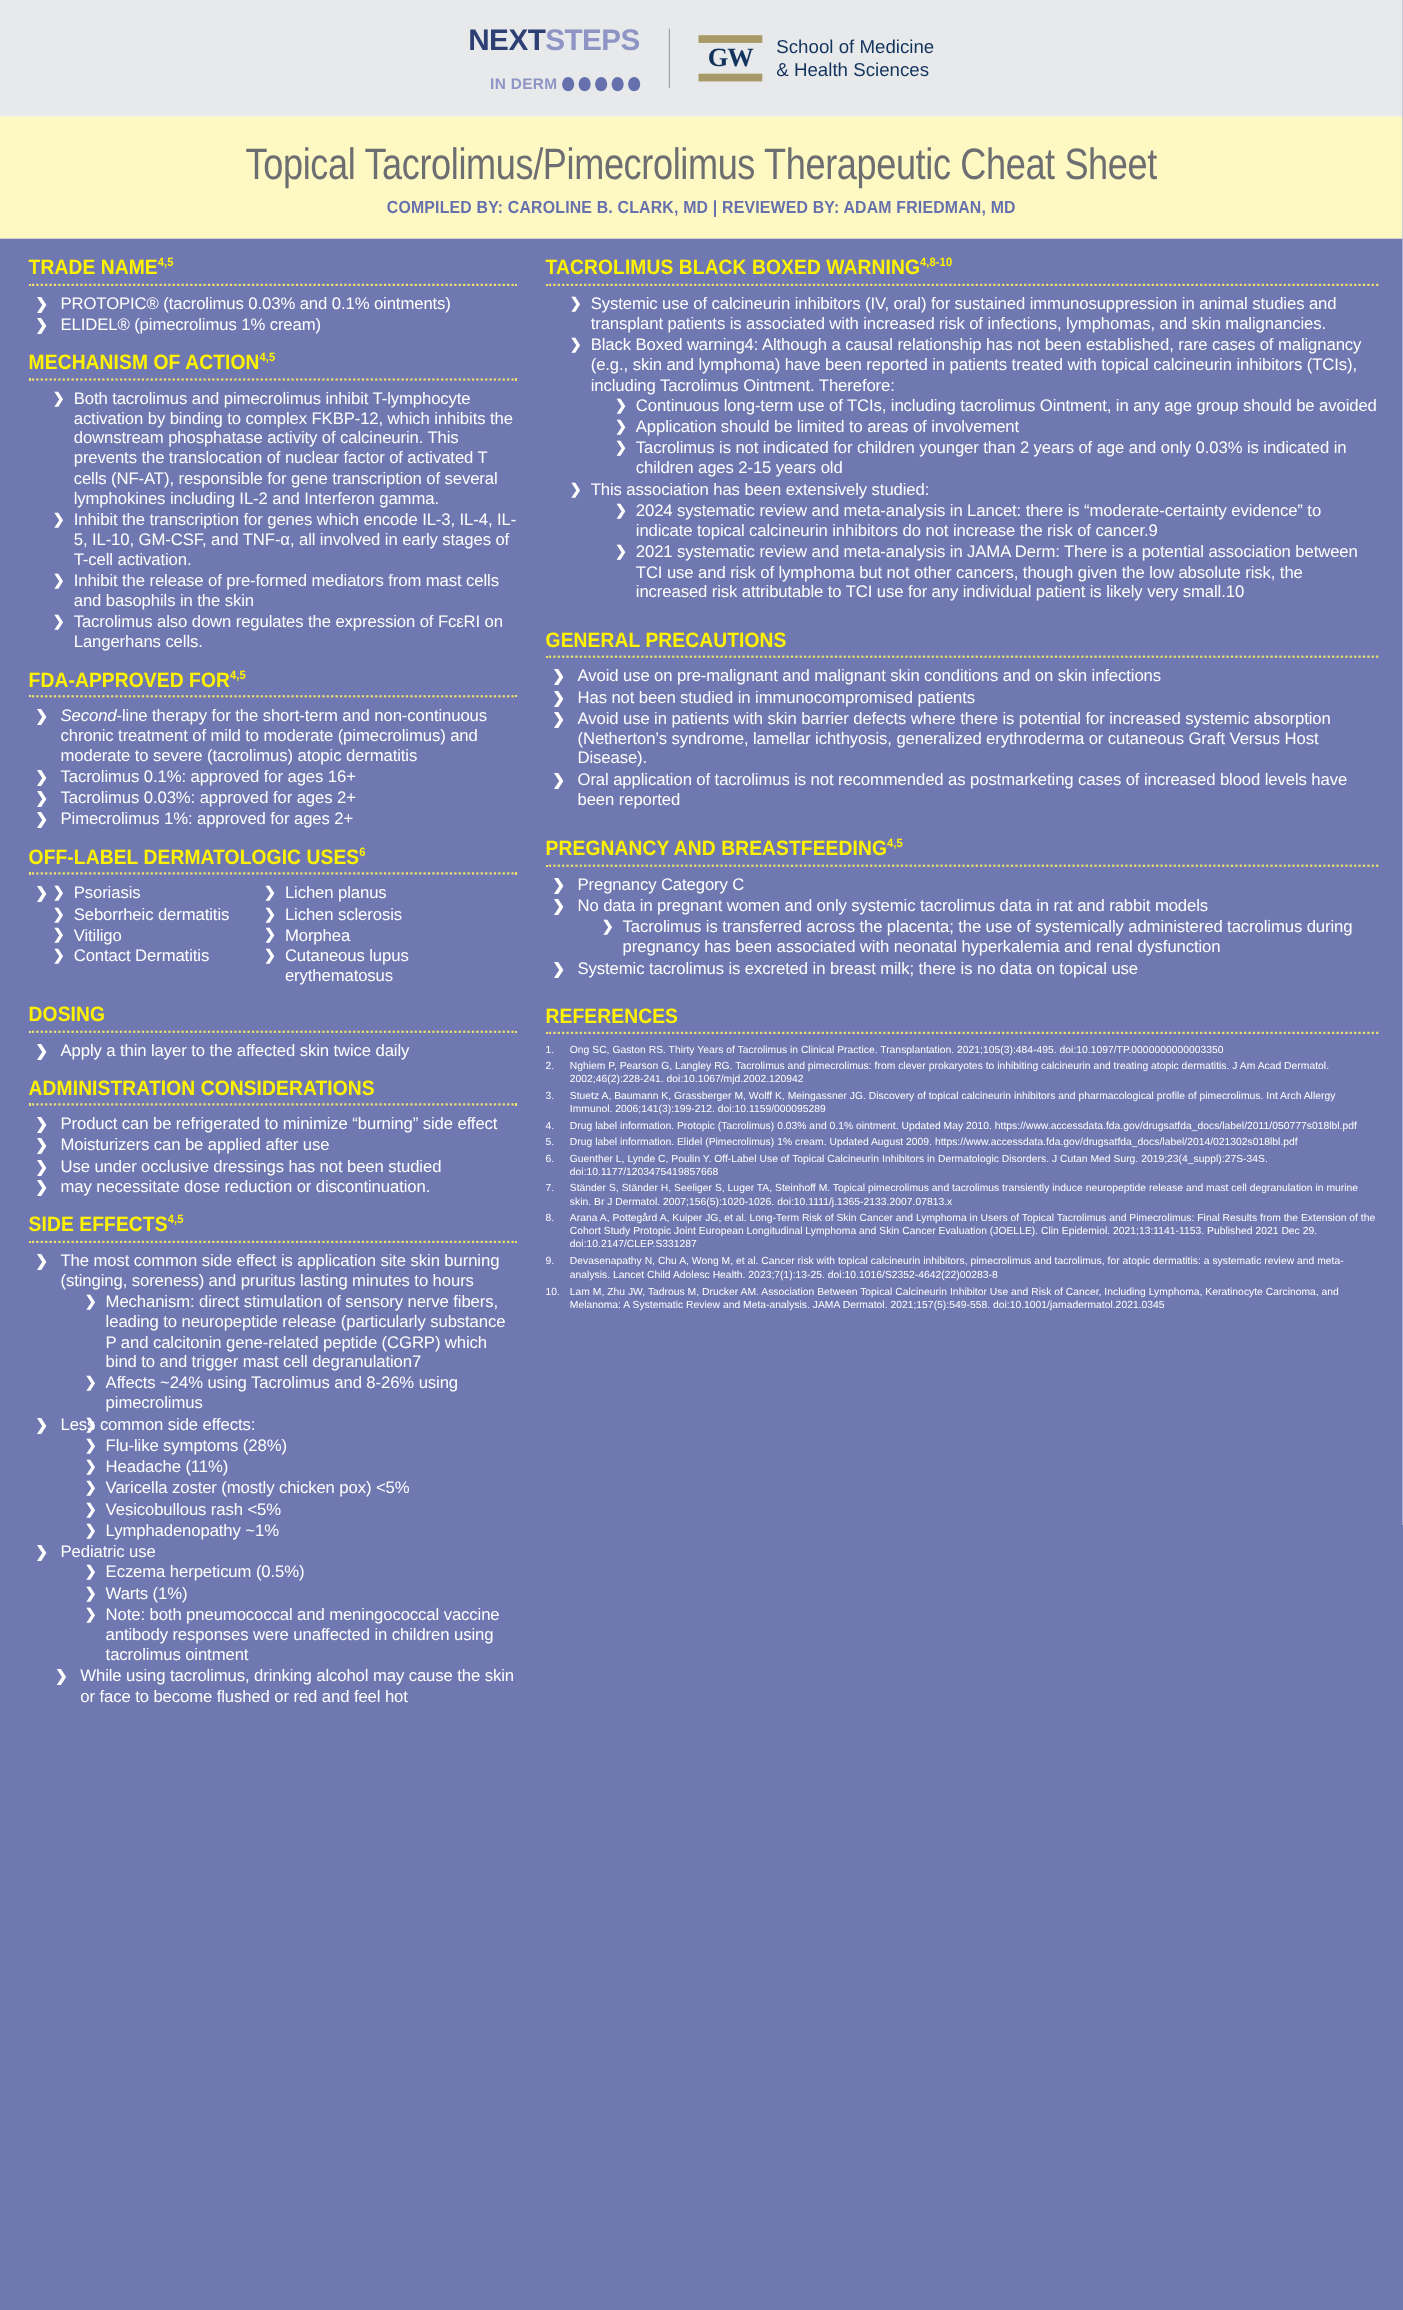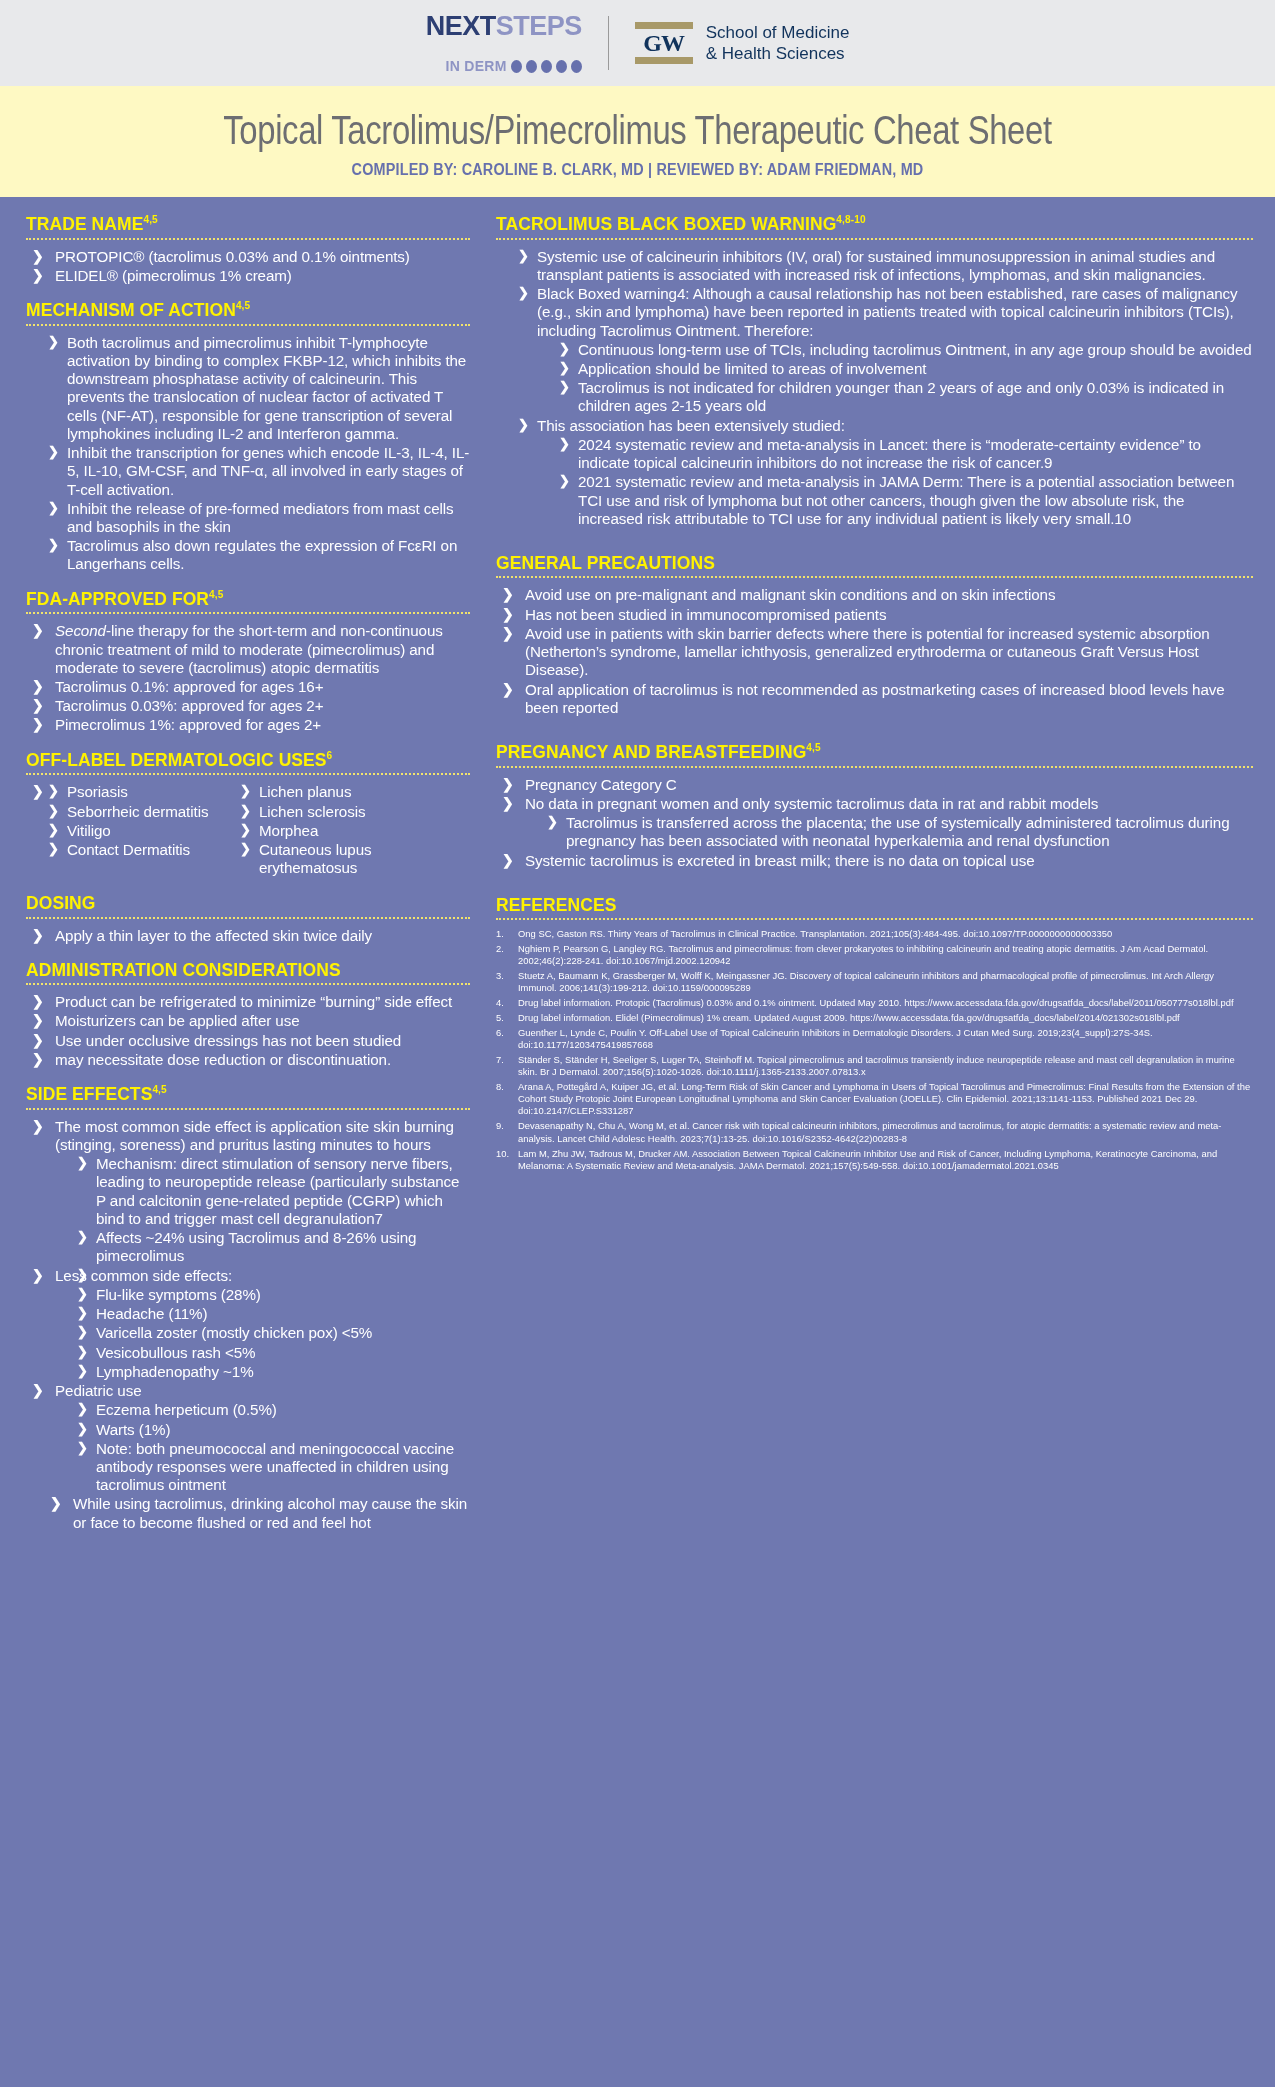--- a/index.html
+++ b/index.html
@@ -5,21 +5,21 @@
   * { box-sizing: border-box; margin: 0; padding: 0; }
   body {
     width: 1275px;
     font-family: "Liberation Sans", sans-serif;
     background: #ffffff;
   }
 
   
   .masthead {
     background: #e8e9eb;
-    height: 86px;
+    height: 106px;
     display: flex;
     align-items: center;
     justify-content: center;
     gap: 0;
   }
   .logo-wrap { display: flex; align-items: center; gap: 26px; }
   .nsd { display: flex; flex-direction: column; align-items: flex-end; line-height: 1; }
   .nsd-top { font-size: 27px; font-weight: bold; letter-spacing: -0.5px; }
   .nsd-next { color: #2d3f73; }
   .nsd-steps { color: #8e94c4; }

